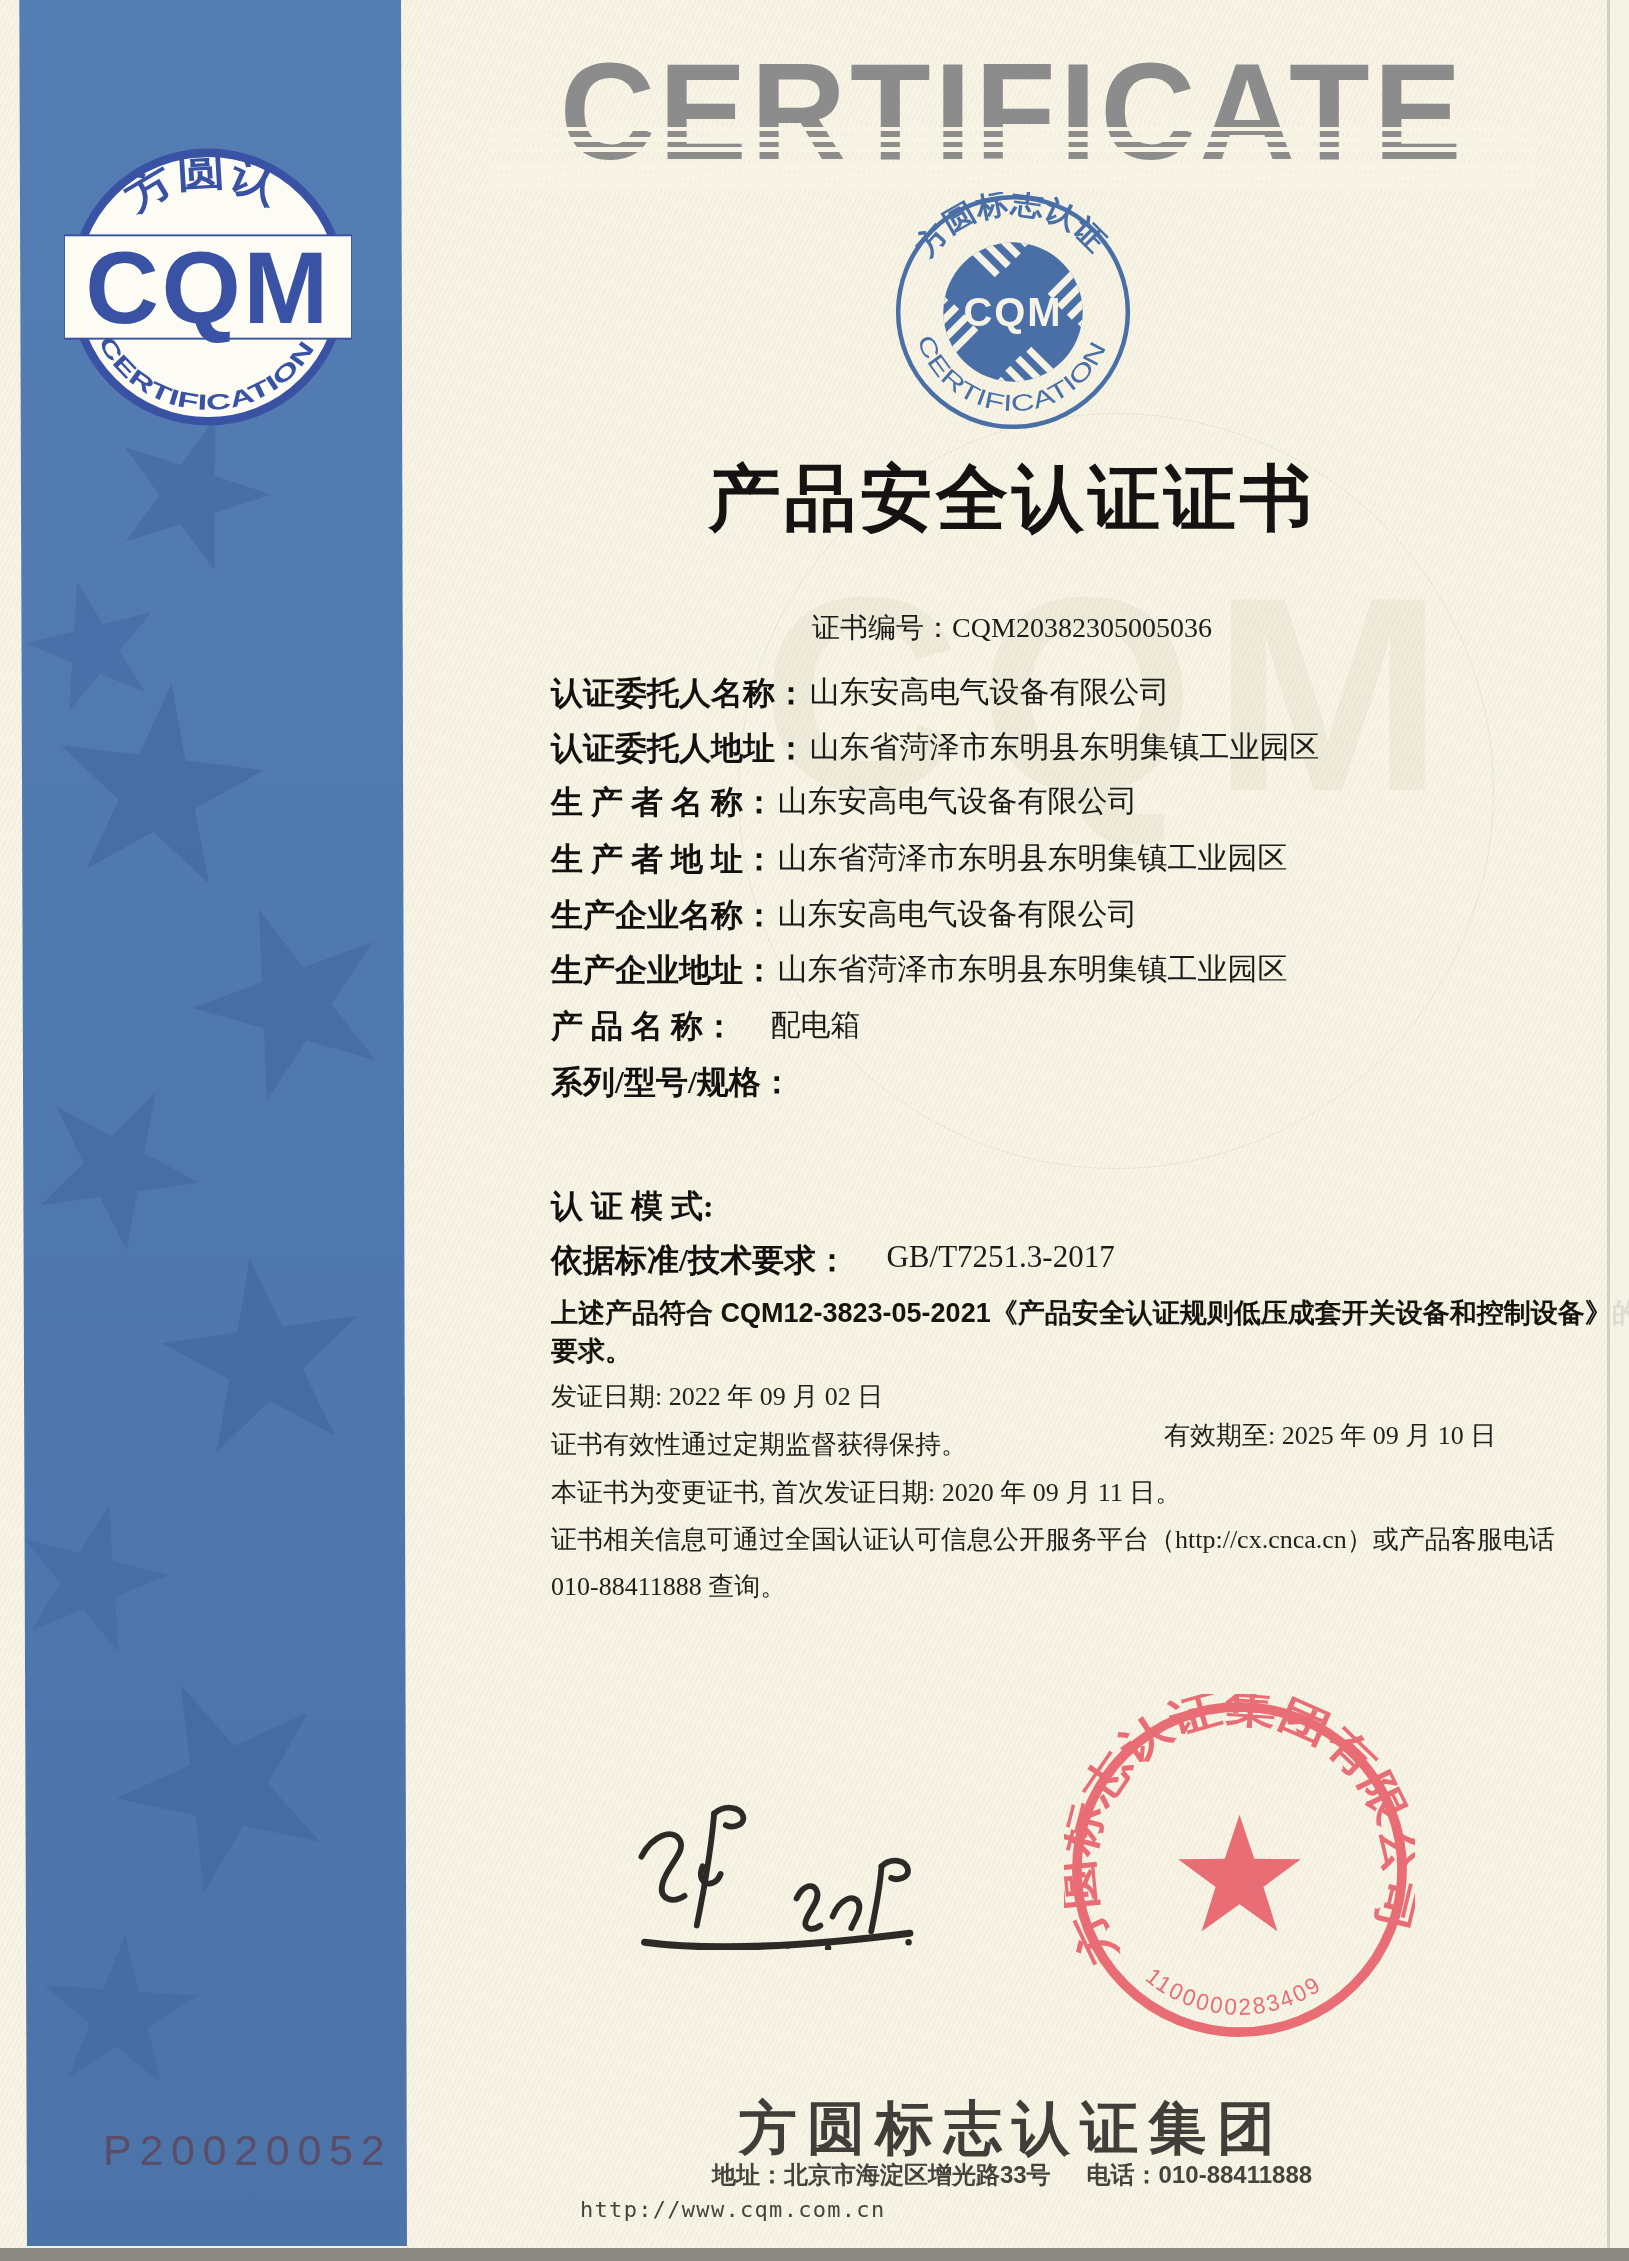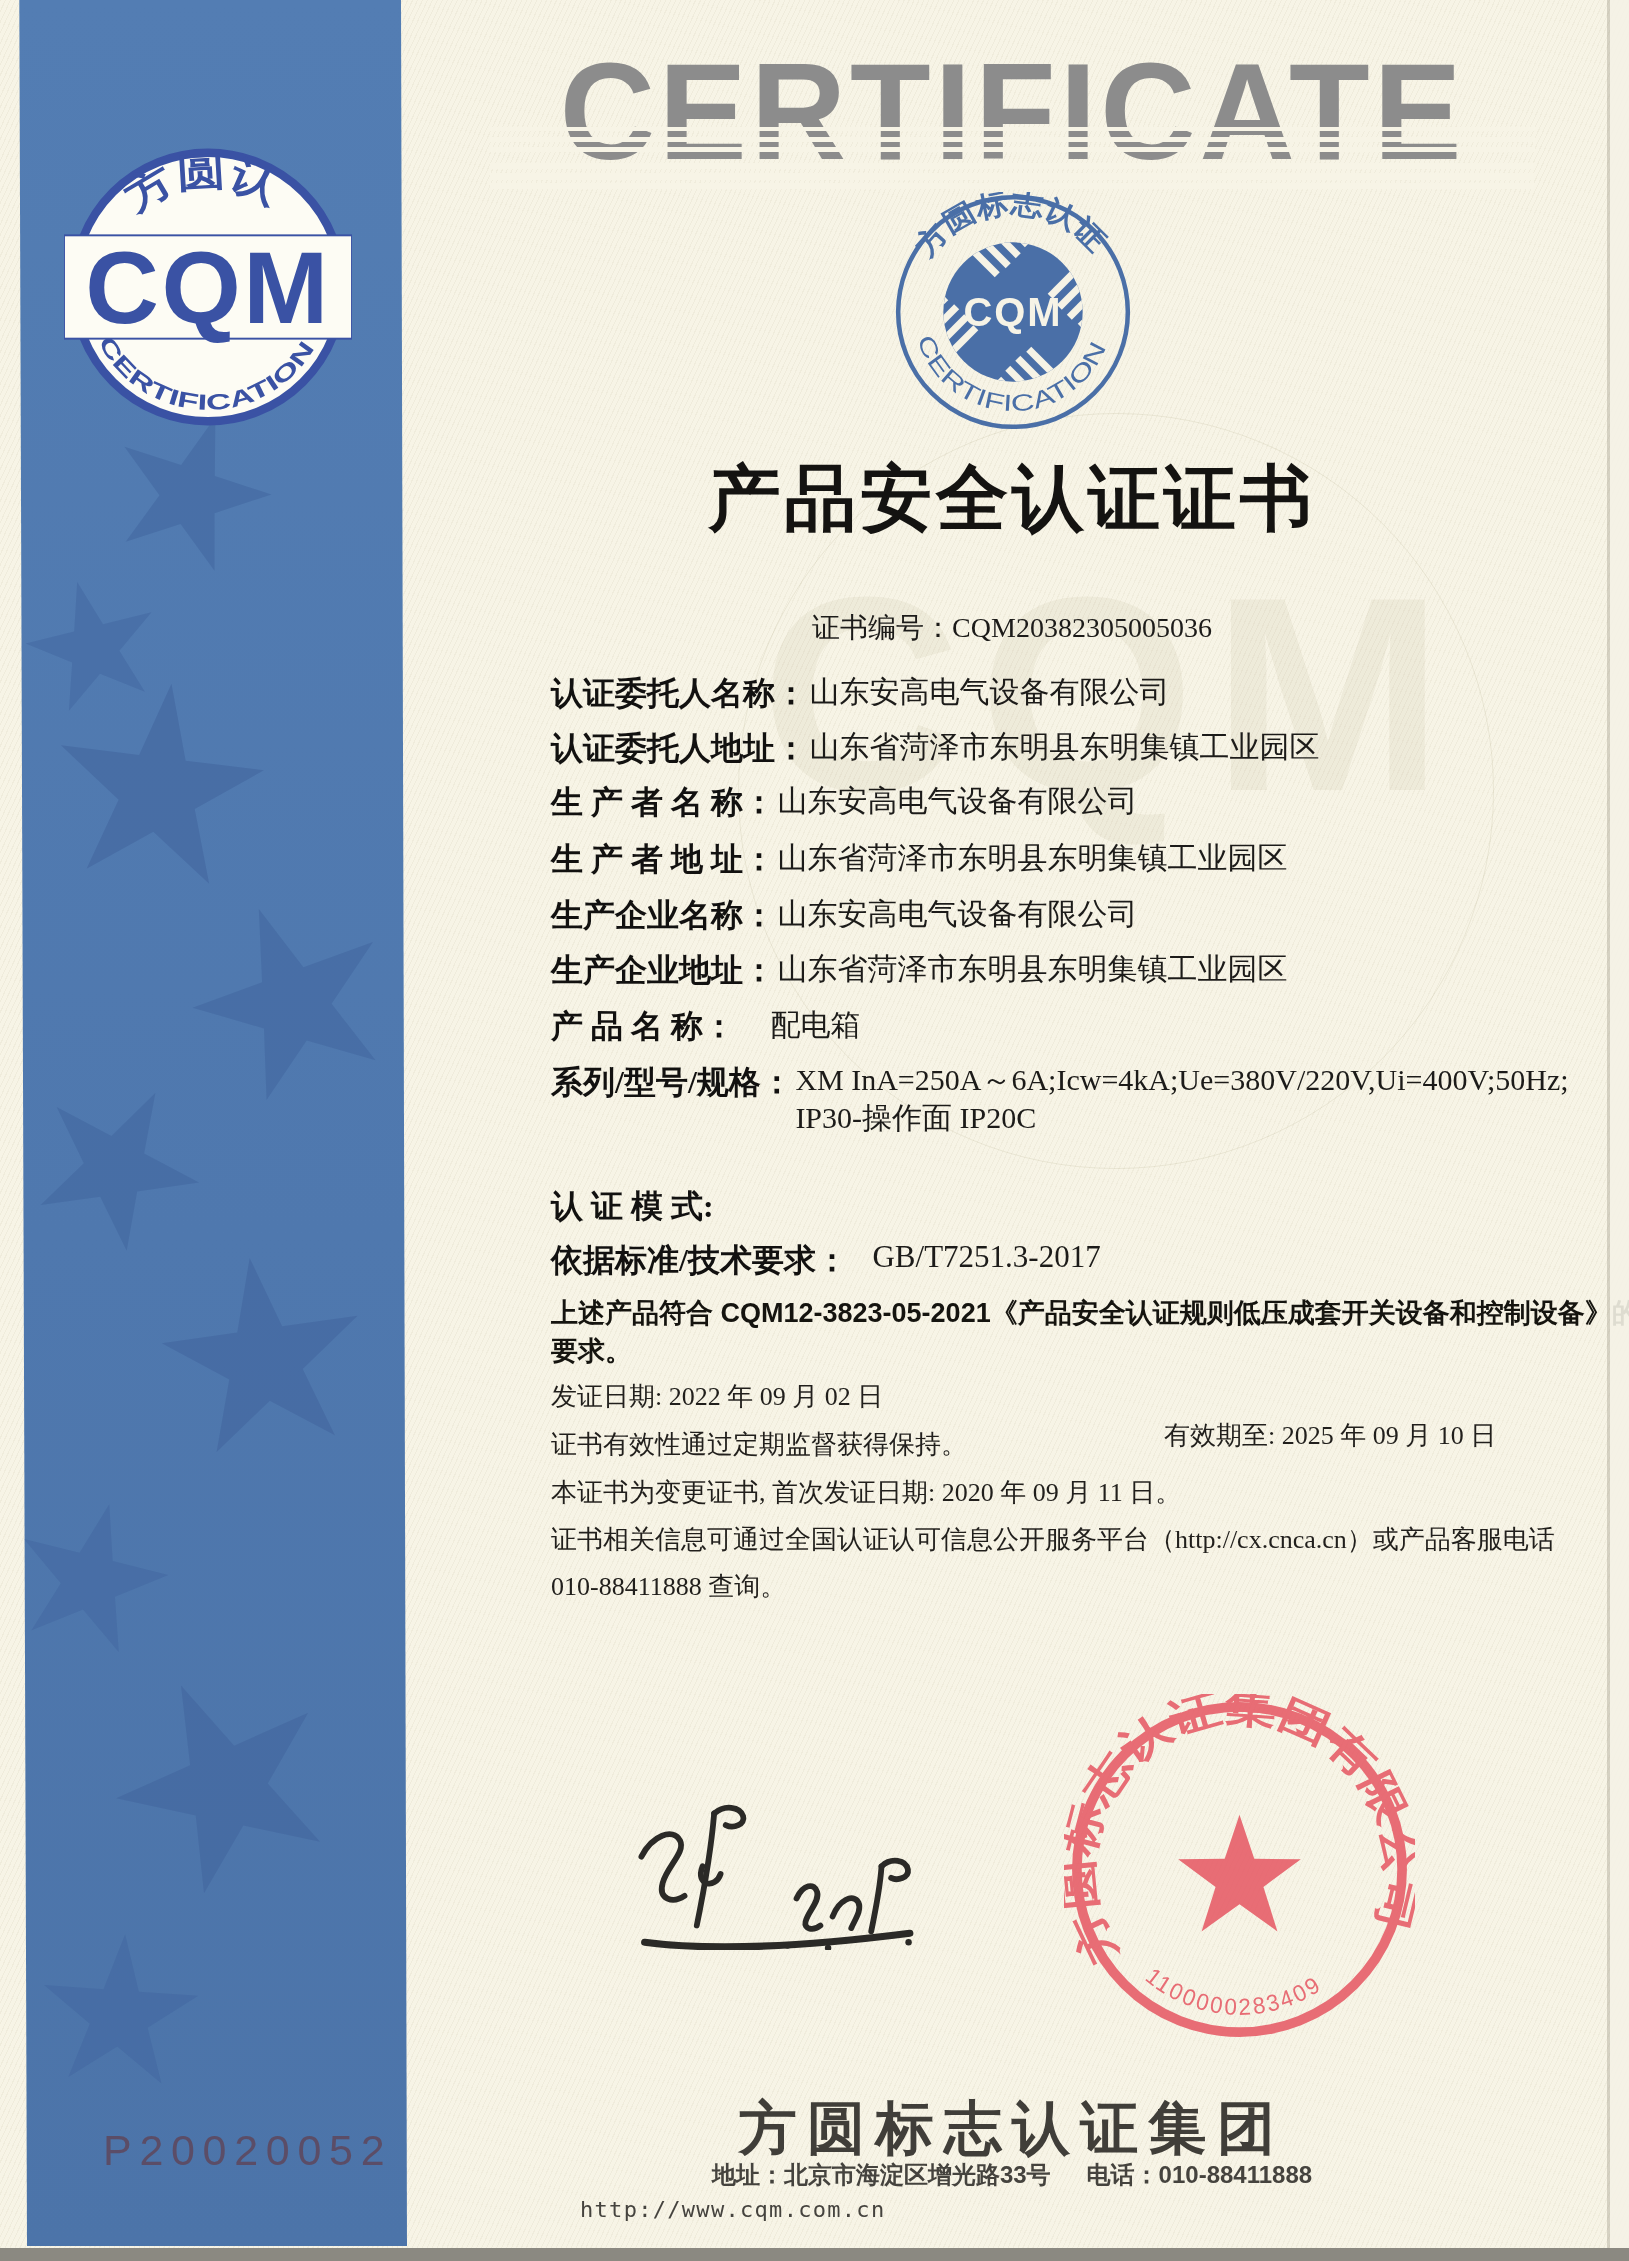--- a/index.html
+++ b/index.html
@@ -184,31 +184,27 @@
 <div class="row r6">
   <span class="lbl">生产企业地址：</span>
   <span class="val">山东省菏泽市东明县东明集镇工业园区</span>
 </div>
 <div class="row r7">
   <span class="lbl">产 品 名 称：</span>
   <span class="val">配电箱</span>
 </div>
 <div class="row r8">
   <span class="lbl">系列/型号/规格：</span>
-  <span class="val-spec">
-    <span style="display:block;">XM InA=250A～6A;Icw=4kA;Ue=380V/220V,Ui=400V;50Hz;</span>
-    <span style="display:block;">IP30-操作面 IP20C</span>
-  </span>
 </div>
 
 <div class="row row-mode">
   <span class="lbl">认 证 模 式:</span>
 </div>
 <div class="row row-std">
-  <span class="lbl" style="min-width:0;margin-right:22px;">依据标准/技术要求：</span>
+  <span class="lbl" style="min-width:0;margin-right:36px;">依据标准/技术要求：</span>
   <span class="val">GB/T7251.3-2017</span>
 </div>
 
 <div class="statement st1">上述产品符合 CQM12-3823-05-2021《产品安全认证规则低压成套开关设备和控制设备》的</div>
 <div class="statement st2">要求。</div>
 
 <div class="bodyline d1">发证日期: 2022 年 09 月 02 日</div>
 <div class="bodyline d2">有效期至: 2025 年 09 月 10 日</div>
 <div class="bodyline n1">证书有效性通过定期监督获得保持。</div>
 <div class="bodyline n2">本证书为变更证书, 首次发证日期: 2020 年 09 月 11 日。</div>

